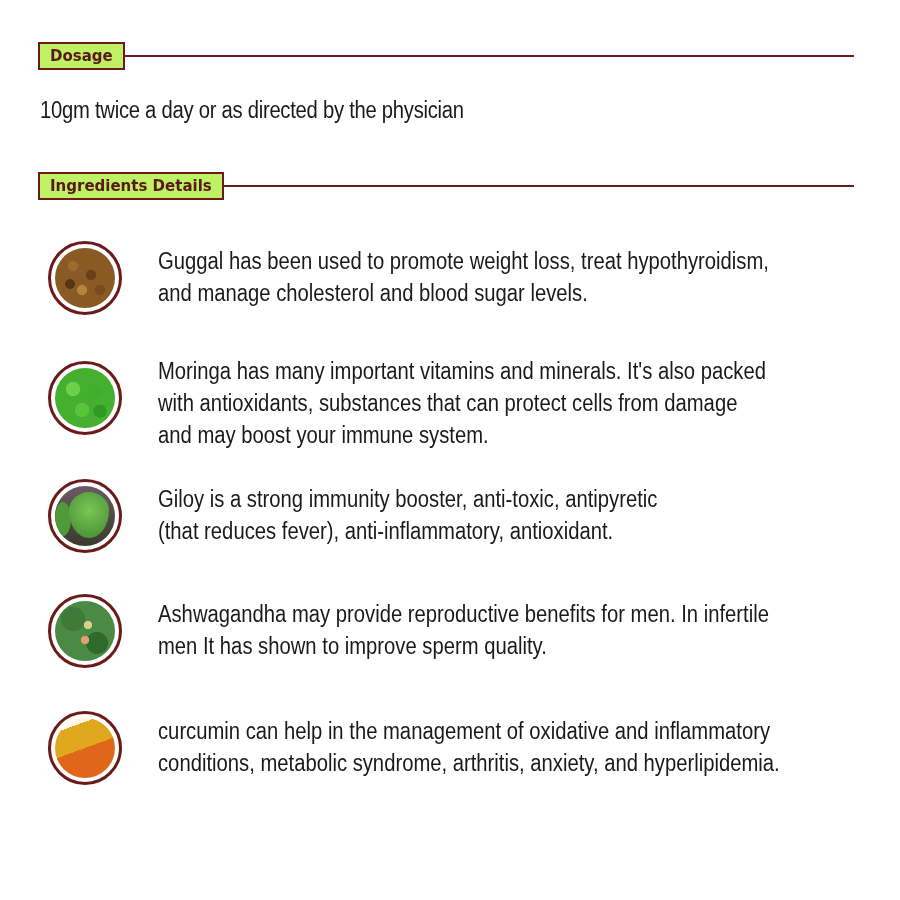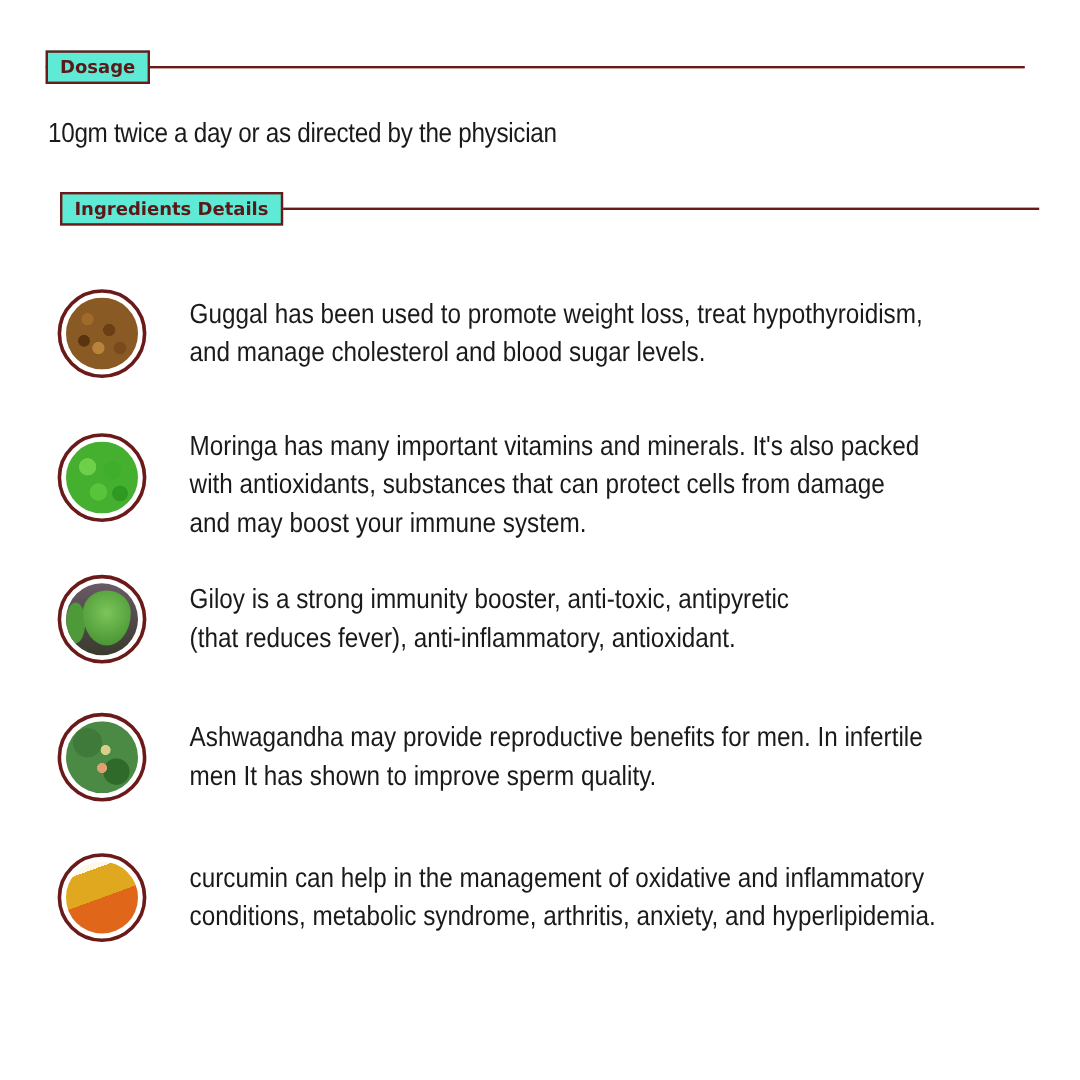--- a/index.html
+++ b/index.html
@@ -3,30 +3,30 @@
   <meta charset="utf-8">
   <style>
     html, body { margin: 0; padding: 0; }
     body {
       width: 900px; height: 900px; background: #ffffff; position: relative; overflow: hidden;
       font-family: "Liberation Sans", sans-serif; color: #1a1a1a;
     }
     .section-header { position: absolute; left: 38px; height: 28px; width: 816px; }
     .section-label {
       position: absolute; left: 0; top: 0; height: 24px;
-      border: 2px solid #6b1a1a; background: #5eead4;
+      border: 2px solid #6b1a1a; background: #bef264;
       font-family: "DejaVu Sans", sans-serif; font-weight: bold; font-size: 15px;
       color: #5a1818; line-height: 24px; padding: 0 10px; box-sizing: content-box;
       white-space: nowrap; z-index: 2;
     }
     .section-line {
       position: absolute; left: 0; right: 0; top: 13px; height: 2px; background: #6b1a1a; z-index: 1;
     }
     #dosage-header { top: 42px; }
-    #ingredients-header { top: 160px; margin-left: 12px; }
+    #ingredients-header { top: 172px; }
     .dosage-text {
       position: absolute; left: 40px; top: 97px; font-size: 23px; letter-spacing: -0.3px;
       transform: scaleX(0.88); transform-origin: left center; white-space: nowrap;
     }
     .ingredient {
       position: absolute; left: 48px; width: 820px;
     }
     .thumb {
       position: absolute; left: 0; width: 74px; height: 74px; border-radius: 50%;
       border: 3px solid #6b1a1a; overflow: hidden; box-sizing: border-box; background: #fff;

